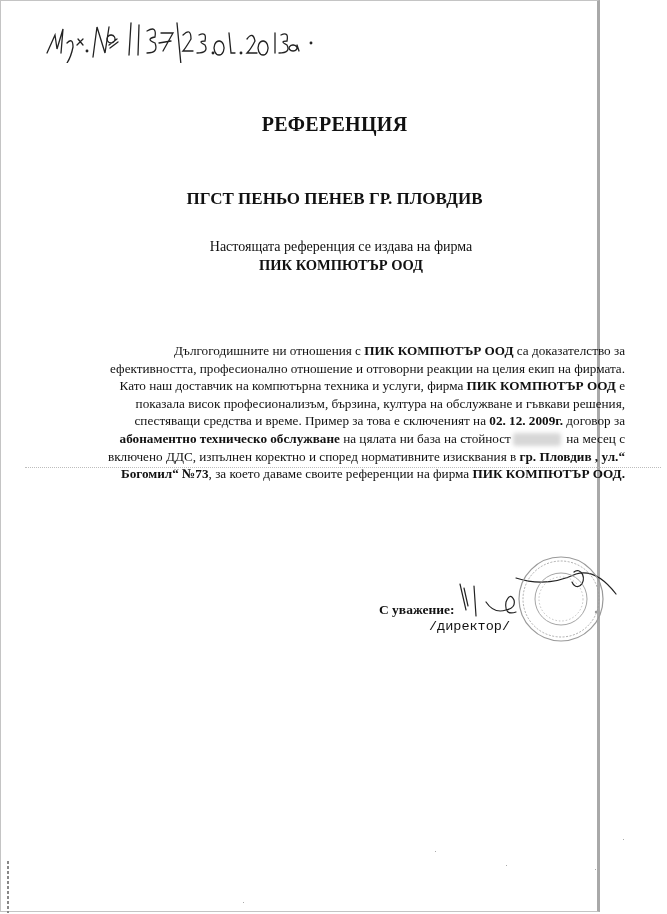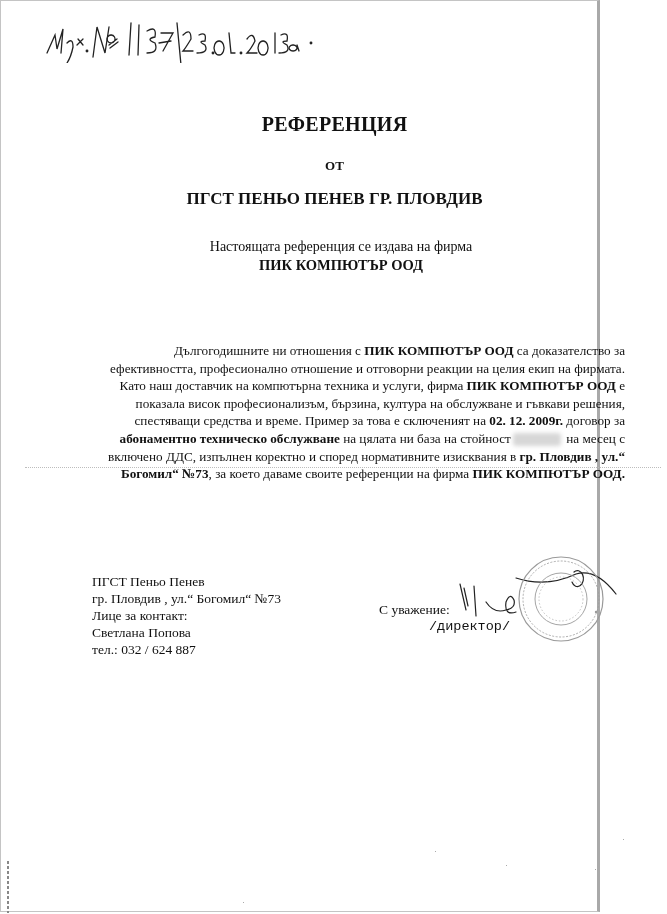--- a/index.html
+++ b/index.html
@@ -15,21 +15,21 @@
   .intro { position: absolute; left: 0; width: 680px; text-align: center; font-size: 14px; }
   .i1 { top: 238px; }
   .i2 { top: 256px; font-weight: bold; font-size: 14.5px; }
   .body-text { position: absolute; left: 84px; top: 341px; width: 540px; font-size: 13.2px; line-height: 17.6px; text-align: right; }
   .body-text b { font-weight: bold; }
   .body-text .line { display: block; white-space: nowrap; }
   .blur { display: inline-block; width: 48px; height: 13px; background: #d7d7d7; filter: blur(2px); vertical-align: middle; border-radius: 3px; margin: 0 2px; }
   .dotted-rule { position: absolute; left: 24px; top: 466px; width: 636px; border-top: 1px dotted #bdbdbd; }
   .contact { position: absolute; left: 91px; top: 572px; font-size: 13.5px; line-height: 17px; }
   .contact div { white-space: nowrap; }
-  .regards { position: absolute; left: 378px; top: 601px; font-size: 13.5px; }
+  .regards { position: absolute; left: 378px; top: 601px; font-size: 13.5px; font-weight: bold; }
   .role { position: absolute; left: 428px; top: 618px; font-size: 13.5px; font-family: Liberation Mono, monospace; }
   .sig { position: absolute; left: 455px; top: 565px; width: 180px; height: 70px; }
   .stamp { position: absolute; left: 515px; top: 553px; width: 90px; height: 90px; }
   .speck { position: absolute; width: 1px; height: 1px; background: #aaa; }
   .edge-marks { position: absolute; left: 6px; top: 860px; width: 2px; height: 52px; background: repeating-linear-gradient(#888 0 3px, transparent 3px 5px); }
 </style>
 </head>
 <body>
 
 <div class="page">
@@ -56,46 +56,38 @@
       <path d="M204 26 q6 -8 8 2 q-4 8 -8 12 l10 0"></path>
       <path d="M220 28 a5 7 0 1 0 0.1 0"></path>
       <path d="M232 20 L232 40"></path>
       <path d="M238 22 q8 -4 6 6 q-8 0 0 4 q4 8 -8 8"></path>
       <path d="M250 32 a4 3 0 1 0 0.1 0 M254 32 l2 6"></path>
       <circle cx="268" cy="30" r="0.8"></circle>
     </g>
   </svg>
 
   <div class="title t1">РЕФЕРЕНЦИЯ</div>
-  <div class="title t2">ОТ</div>
   <div class="title t3">ПГСТ ПЕНЬО ПЕНЕВ ГР. ПЛОВДИВ</div>
 
   <div class="intro i1">Настоящата референция се издава на фирма</div>
   <div class="intro i2">ПИК КОМПЮТЪР ООД</div>
 
   <div class="body-text">
     <span class="line">&nbsp;&nbsp;<span>Дългогодишните ни отношения с </span><b>ПИК КОМПЮТЪР ООД</b><span> са доказателство за</span></span>
     <span class="line">ефективността, професионално отношение и отговорни реакции на целия екип на фирмата.</span>
     <span class="line"><span>Като наш доставчик на компютърна техника и услуги, фирма  </span><b>ПИК КОМПЮТЪР ООД</b><span> е</span></span>
     <span class="line">показала висок професионализъм, бързина, култура на обслужване и гъвкави решения,</span>
     <span class="line"><span>спестяващи средства и време. Пример за това е сключеният на </span><b>02. 12. 2009г.</b><span> договор за</span></span>
     <span class="line"><b>абонаментно техническо обслужване</b><span> на цялата ни база на стойност</span><span class="blur"></span><span> на месец с</span></span>
     <span class="line"><span>включено ДДС, изпълнен коректно и според нормативните изисквания в </span><b>гр. Пловдив , ул.“</b></span>
     <span class="line"><b>Богомил“ №73</b><span>, за което даваме своите референции на фирма </span><b>ПИК КОМПЮТЪР ООД.</b></span>
   </div>
 
   <div class="dotted-rule"></div>
 
-  <div class="contact">
-    <div>ПГСТ Пеньо Пенев</div>
-    <div>гр. Пловдив , ул.“ Богомил“ №73</div>
-    <div>Лице за контакт:</div>
-    <div>Светлана Попова</div>
-    <div>тел.: 032 / 624 887</div>
-  </div>
 
   <div class="regards">С уважение:</div>
   <div class="role">/директор/</div>
 
   <svg class="sig" viewBox="0 0 180 70">
     <g fill="none" stroke="#222" stroke-width="1.2" stroke-linecap="round">
       <path d="M4 18 L10 44 M8 22 L12 40"></path>
       <path d="M18 20 L20 50"></path>
       <path d="M30 36 q8 12 20 8 q10 -2 8 -10 q-4 -8 -8 2 q-2 14 10 10"></path>
       <path d="M60 12 q30 10 60 -4 q20 -6 40 20"></path>

